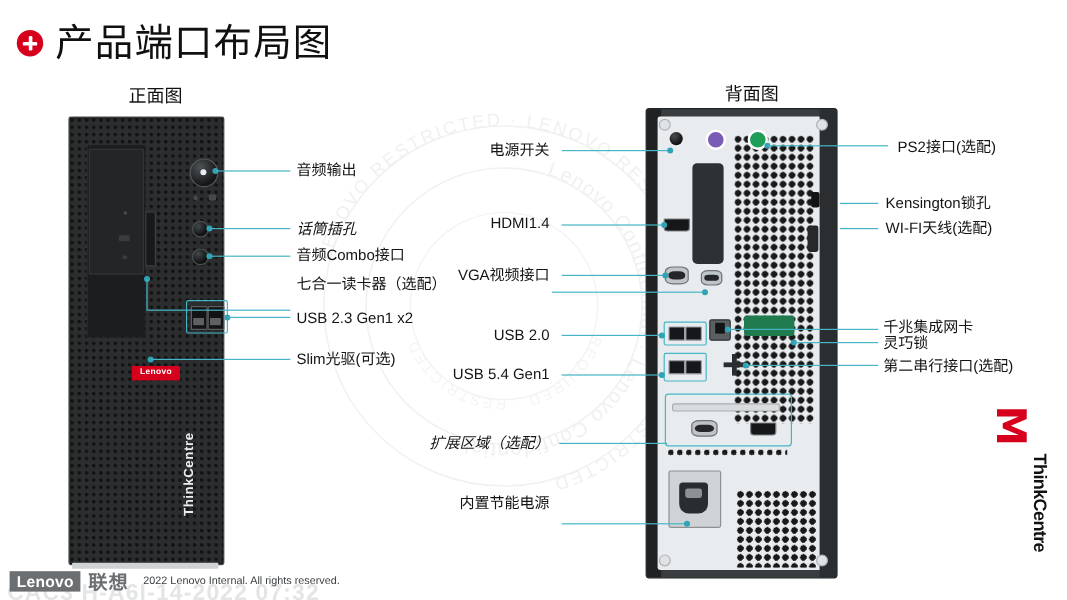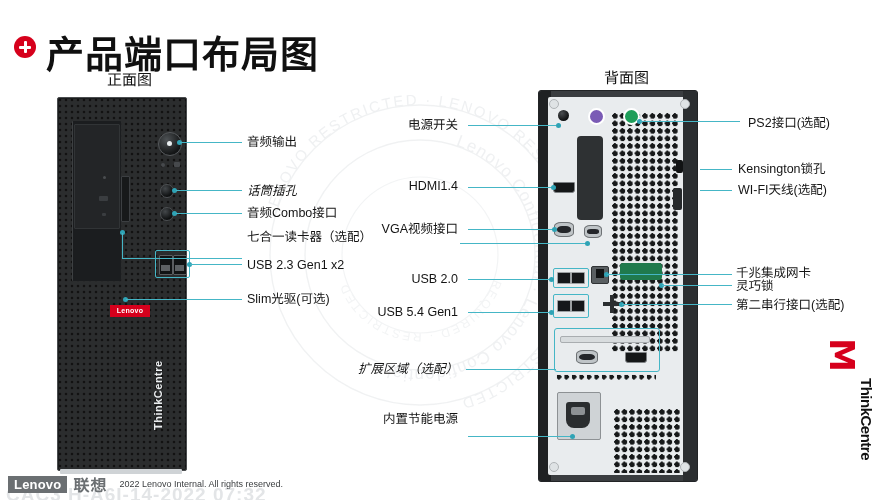--- a/index.html
+++ b/index.html
@@ -17,21 +17,21 @@
   
   .wm{position:absolute;left:255px;top:55px;width:330px;height:400px;pointer-events:none;opacity:.5;}
   .wm svg{width:100%;height:100%;}
 
   
   .title-row{position:absolute;left:14px;top:20px;display:flex;align-items:center;gap:10px;}
   .bullet{width:22px;height:22px;border-radius:50%;background:#D6001C;position:relative;flex:0 0 auto;}
   .bullet::before,.bullet::after{content:"";position:absolute;background:#fff;border-radius:1px;}
   .bullet::before{left:5px;top:9.5px;width:12px;height:3px;}
   .bullet::after{left:9.5px;top:5px;width:3px;height:12px;}
-  .title-text{font-size:38px;font-weight:700;letter-spacing:1px;color:#101010;line-height:1;margin-top:16px;}
+  .title-text{font-size:32px;font-weight:400;letter-spacing:1px;color:#101010;line-height:1;}
 
   .view-label{position:absolute;font-size:15px;color:#111;font-weight:400;}
   #front-view-label{left:107px;top:68px;}
   #rear-view-label{left:604px;top:66px;}
 
   
   .cl{position:absolute;font-size:12.5px;color:#141414;white-space:nowrap;line-height:1.25;}
   .cl.r{text-align:right;}
   
   .ln{position:absolute;height:0;border-top:1.6px solid #45B6C6;}

